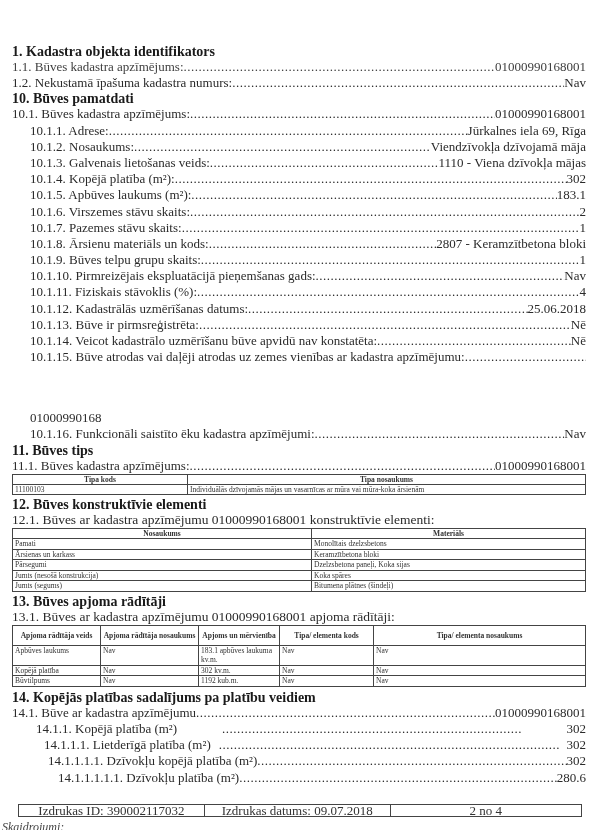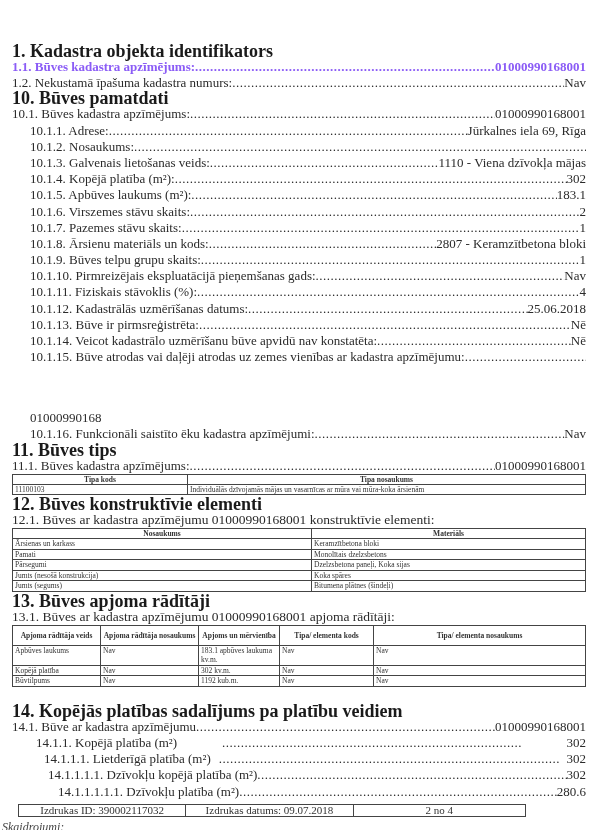--- a/index.html
+++ b/index.html
@@ -1,42 +1,42 @@
 <!DOCTYPE html>
 <html><head>
 <meta charset="utf-8">
 <style>
   html, body { margin:0; padding:0; background:#fff; }
   body { width:600px; height:830px; position:relative; overflow:hidden;
          font-family:"Liberation Serif", serif; color:#1a1a1a; }
   .page { position:absolute; left:12px; top:44px; width:574px; }
-  .h1 { font-weight:bold; font-size:18px; line-height:15px; height:15px; white-space:nowrap; }
+  .h1 { font-weight:bold; font-size:14px; line-height:15px; height:15px; white-space:nowrap; }
   .row { display:flex; font-size:13px; line-height:16px; height:16.2px; white-space:nowrap; color:#2a2a2a; }
-  .row.bold { font-weight:bold; color:#8b5cf6; }
+  .row.bold { font-weight:normal; color:#404040; }
   .row .lbl { flex:none; }
   .row .dots { flex:1; overflow:hidden; letter-spacing:0.5px; }
   .row .dots::before { content:"……………………………………………………………………………………………………………………………………………………………………………………………………………………………………………………………"; }
   .row .dots.dotted::before { content:"........................................................................................................................................................................................................................................................................................................................................................................"; }
   .row .val { flex:none; }
   .i1 { padding-left:18px; }
   .i2 { padding-left:24px;gap:45px; }
   .i3 { padding-left:32px;gap:8px; }
   .i4 { padding-left:36px; }
   .i5 { padding-left:46px; }
   .plain { font-size:13px; line-height:16px; height:16px; padding-left:18px; color:#2a2a2a;margin-top:45px; }
   .sub { font-size:13.5px; line-height:16px; height:16px; white-space:nowrap; color:#2a2a2a; }
   table { border-collapse:collapse; width:574px; font-size:7.5px; color:#333; }
   table td, table th { border:1px solid #444; padding:0 2px; vertical-align:top; line-height:9px; }
   table th { font-weight:bold; text-align:center; }
   .t11 th, .t11 td { height:9px; }
   .t12 th, .t12 td { height:9.5px; }
   .t13 th { height:19px; vertical-align:middle; }
   .t13 td { height:9.5px; }
   .footer { position:absolute; left:18px; top:804px; width:564px; }
-  .footer table { width:508px; font-size:11px;border-radius:6px; }
+  .footer table { width:564px; font-size:13px;border-radius:6px; }
   .footer td { text-align:center; height:11px; vertical-align:middle; border:1px solid #444; }
   .note { position:absolute; left:2px; top:820px; font-size:12px; color:#444;font-style:italic; }
 </style>
 </head>
 <body>
 
 <div class="page">
 
   <div class="h1">1. Kadastra objekta identifikators</div>
   <div class="row bold">
@@ -57,20 +57,21 @@
       <span class="val">01000990168001</span>
   </div>
   <div class="row i1">
       <span class="lbl">10.1.1. Adrese:</span>
       <span class="dots dotted"></span>
       <span class="val">Jūrkalnes iela 69, Rīga</span>
     </div>
   <div class="row i1">
       <span class="lbl">10.1.2. Nosaukums:</span>
       <span class="dots dotted"></span>
+      <span class="val">Viendzīvokļa dzīvojamā māja</span>
     </div>
   <div class="row i1">
       <span class="lbl">10.1.3. Galvenais lietošanas veids:</span>
       <span class="dots dotted"></span>
       <span class="val">1110 - Viena dzīvokļa mājas</span>
     </div>
   <div class="row i1">
       <span class="lbl">10.1.4. Kopējā platība (m²):</span>
       <span class="dots dotted"></span>
       <span class="val">302</span>
@@ -157,26 +158,26 @@
 
   <div class="h1" style="margin-top:2px">12. Būves konstruktīvie elementi</div>
   <div class="sub">12.1. Būves ar kadastra apzīmējumu 01000990168001 konstruktīvie elementi:</div>
   <table class="t12">
     <tbody>
         <tr>
       <th style="width:294px">Nosaukums</th>
       <th>Materiāls</th>
     </tr>
     <tr>
+          <td>Pamati</td>
+          <td>Monolītais dzelzsbetons</td>
+        </tr>
+    <tr>
           <td>Ārsienas un karkass</td>
           <td>Keramzītbetona bloki</td>
-        </tr>
-    <tr>
-          <td>Pamati</td>
-          <td>Monolītais dzelzsbetons</td>
         </tr>
     <tr>
           <td>Pārsegumi</td>
           <td>Dzelzsbetona paneļi, Koka sijas</td>
         </tr>
     <tr>
           <td>Jumts (nesošā konstrukcija)</td>
           <td>Koka spāres</td>
         </tr>
     <tr>
@@ -214,21 +215,21 @@
     <tr>
       <td>Būvtilpums</td>
       <td>Nav</td>
       <td>1192 kub.m.</td>
       <td>Nav</td>
       <td>Nav</td>
     </tr>
   </tbody>
     </table>
 
-  <div class="h1" style="margin-top:17px">14. Kopējās platības sadalījums pa platību veidiem</div>
+  <div class="h1" style="margin-top:3px">14. Kopējās platības sadalījums pa platību veidiem</div>
   <div class="row">
       <span class="lbl">14.1. Būve ar kadastra apzīmējumu</span>
       <span class="dots dotted"></span>
       <span class="val">01000990168001</span>
     </div>
   <div class="row i2">
       <span class="lbl">14.1.1. Kopējā platība (m²)</span>
       <span class="dots dotted"></span>
       <span class="val">302</span>
     </div>

